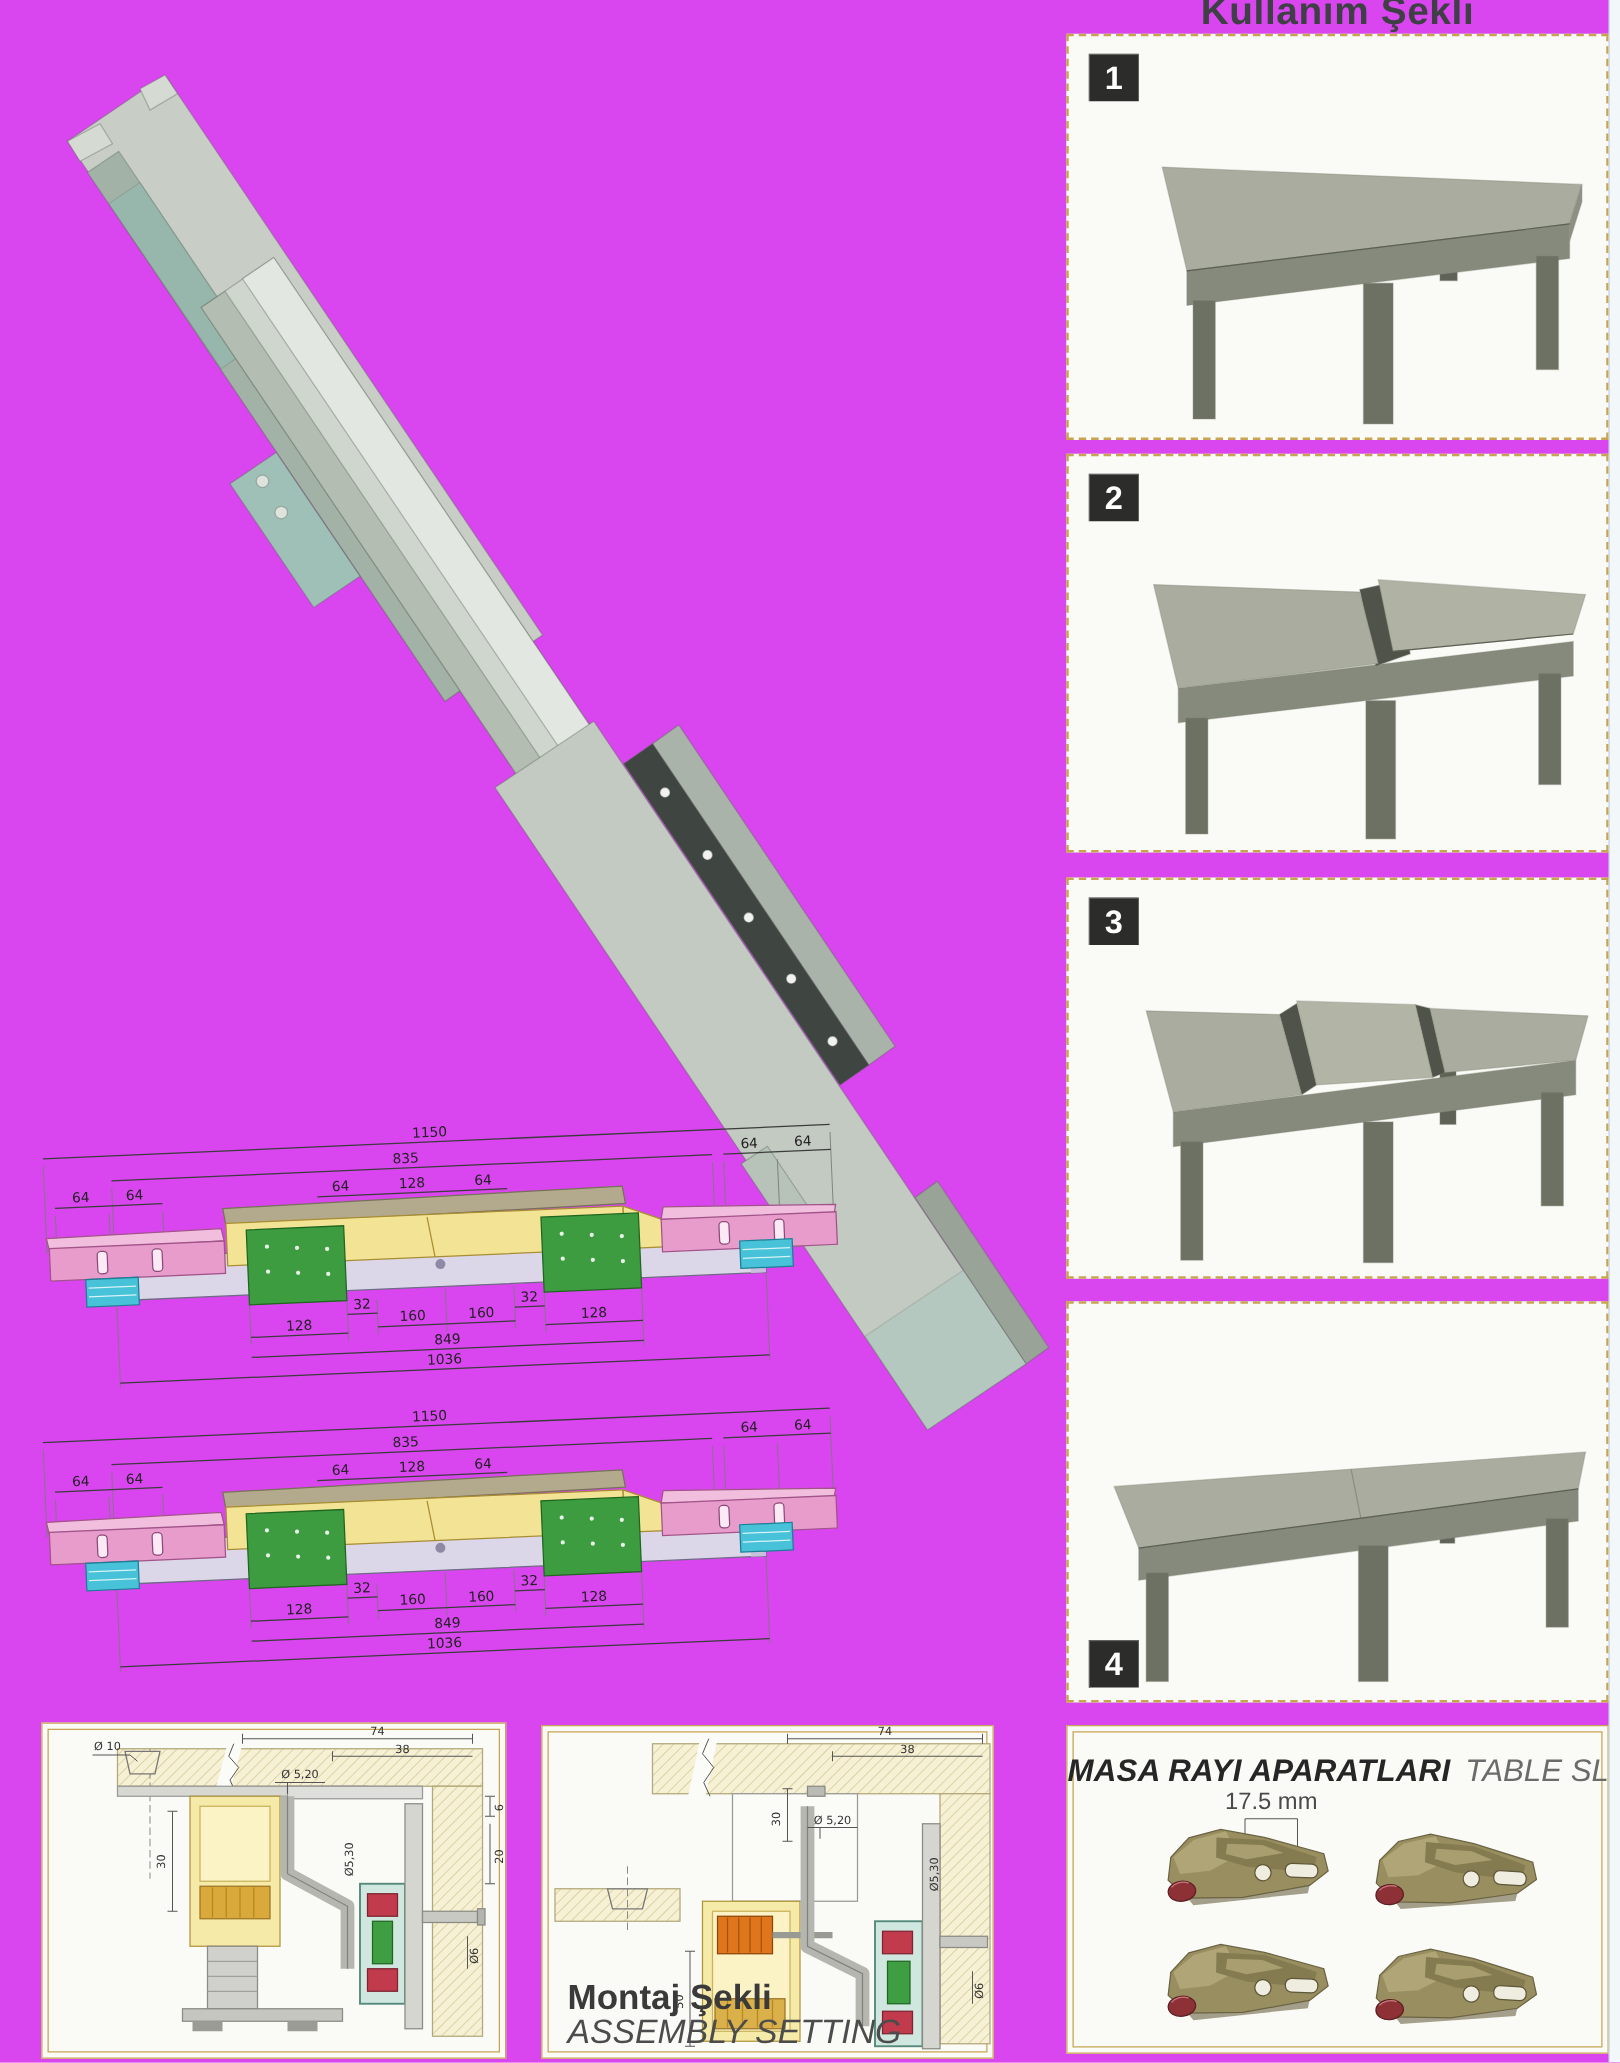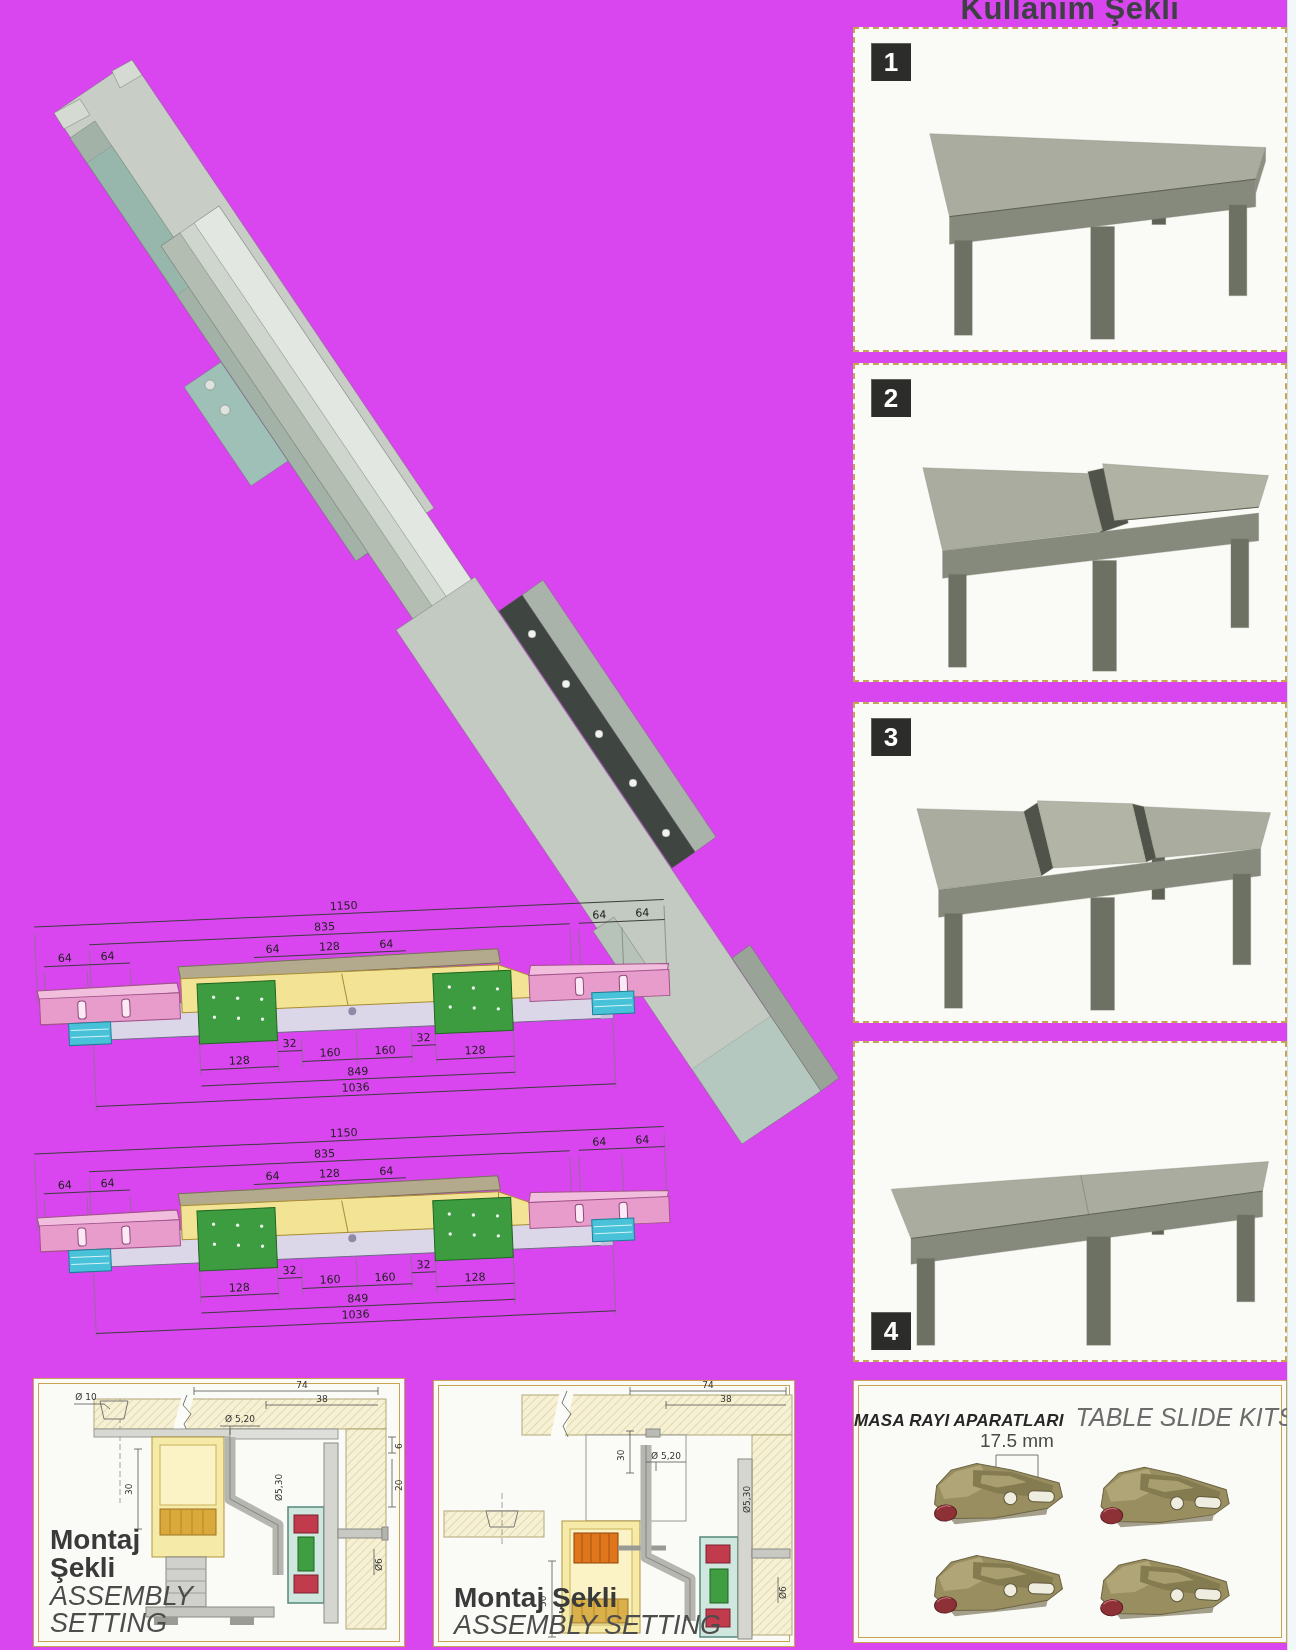--- a/index.html
+++ b/index.html
@@ -11,21 +11,21 @@
   .gold-box{position:absolute;border:2px dashed #c8a452;background:#fafaf6;box-sizing:border-box;}
   .gold-box.dbl{border:1px solid #c8a452;outline:1px solid #c8a452;outline-offset:-6px;}
   .badge{position:absolute;width:40px;height:38px;background:#2c2c2a;color:#fff;
     display:flex;align-items:center;justify-content:center;font-size:26px;font-weight:bold;
     box-shadow:inset 1px 1px 0 #61615e;}
   .tbl-svg{position:absolute;left:0;top:0;width:100%;height:100%;}
   .assembly-caption{position:absolute;left:16px;bottom:8px;line-height:1.02;}
   .assembly-caption .tr{font-size:28px;font-weight:bold;color:#3a3a3a;}
   .assembly-caption .en{font-size:27px;font-style:italic;color:#4c4c4c;font-weight:normal;}
   .kits-title{position:absolute;left:0;top:22px;width:100%;text-align:center;white-space:nowrap;}
-  .kits-title .tr{font-size:17px;font-weight:bold;font-style:italic;color:#262626;letter-spacing:.2px;}
+  .kits-title .tr{font-size:25px;font-weight:bold;font-style:italic;color:#262626;letter-spacing:.2px;}
   .kits-title .en{font-size:25px;font-style:italic;color:#6b6b6b;margin-left:12px;}
   .diagram{position:absolute;width:660px;height:222px;transform:rotate(-2.5deg);}
   .dim-text{font-family:"DejaVu Sans",sans-serif;font-size:11px;fill:#222;}
   .dim-line{stroke:#3c3c3c;stroke-width:1;fill:none;}
   .ext-line{stroke:#7a7a7a;stroke-width:.7;fill:none;}
   .m-dim{font-family:"DejaVu Sans",sans-serif;font-size:9px;fill:#333;}
   .m-line{stroke:#555;stroke-width:.8;fill:none;}
 </style>
 </head>
 <body>
@@ -421,26 +421,20 @@
         <text x="288" y="23" text-anchor="middle">38</text>
         <text x="52" y="21" text-anchor="middle">Ø 10</text>
         <text x="206" y="43" text-anchor="middle">Ø 5,20</text>
         <text transform="translate(98,116) rotate(-90)">30</text>
         <text transform="translate(248,122) rotate(-90)">Ø5,30</text>
         <text transform="translate(368,70) rotate(-90)">6</text>
         <text transform="translate(368,112) rotate(-90)">20</text>
         <text transform="translate(348,192) rotate(-90)">Ø6</text>
       </g>
     </svg>
-    <div class="assembly-caption">
-      <div class="tr">Montaj</div>
-      <div class="tr">Şekli</div>
-      <div class="en">ASSEMBLY</div>
-      <div class="en">SETTING</div>
-    </div>
   </div>
 
   <div class="gold-box dbl" style="left:433px;top:1380px;width:362px;height:267px;">
     <svg style="position:absolute;left:0;top:0;" width="362" height="267" viewBox="0 0 362 267">
       <defs>
         <pattern id="hB" width="6" height="6" patternUnits="userSpaceOnUse" patternTransform="rotate(45)">
           <rect width="6" height="6" fill="#f6f0d4"></rect>
             <line x1="0" y1="0" x2="0" y2="6" stroke="#d9cf9e" stroke-width="1.4"></line>
         </pattern>
       </defs>

